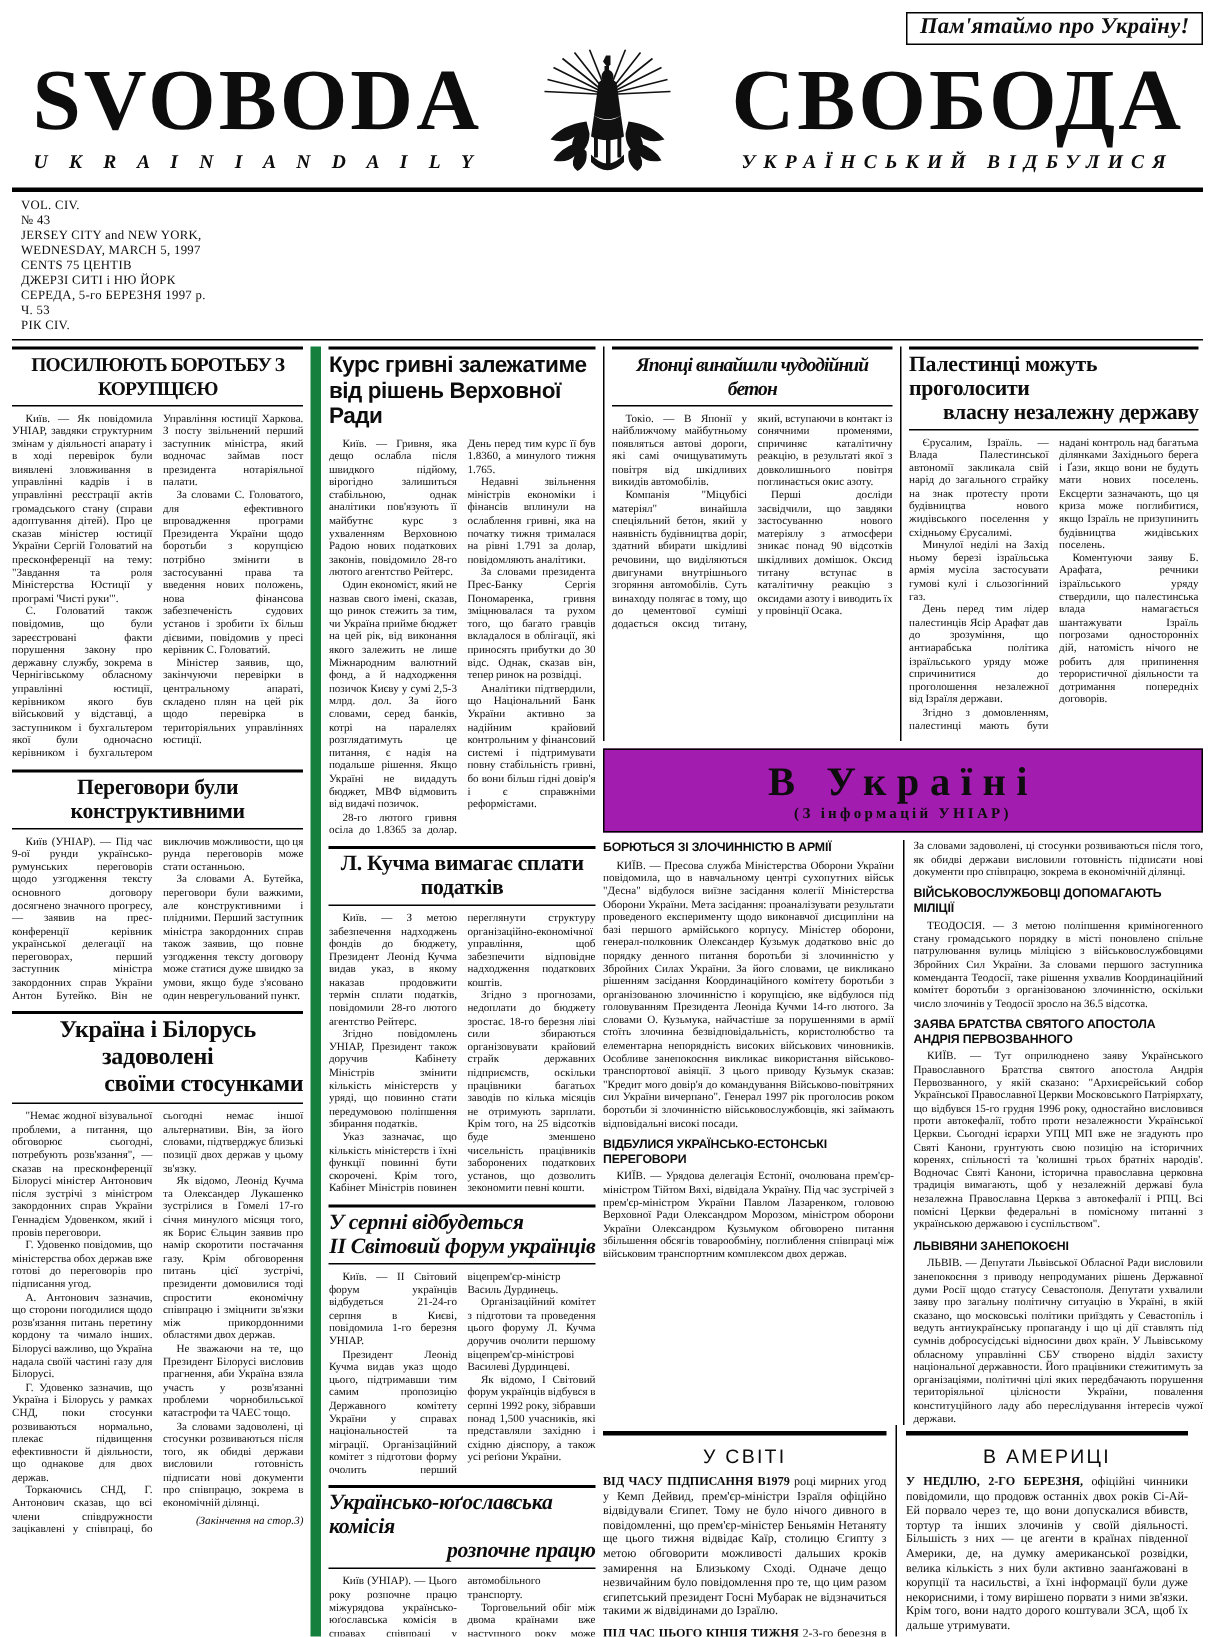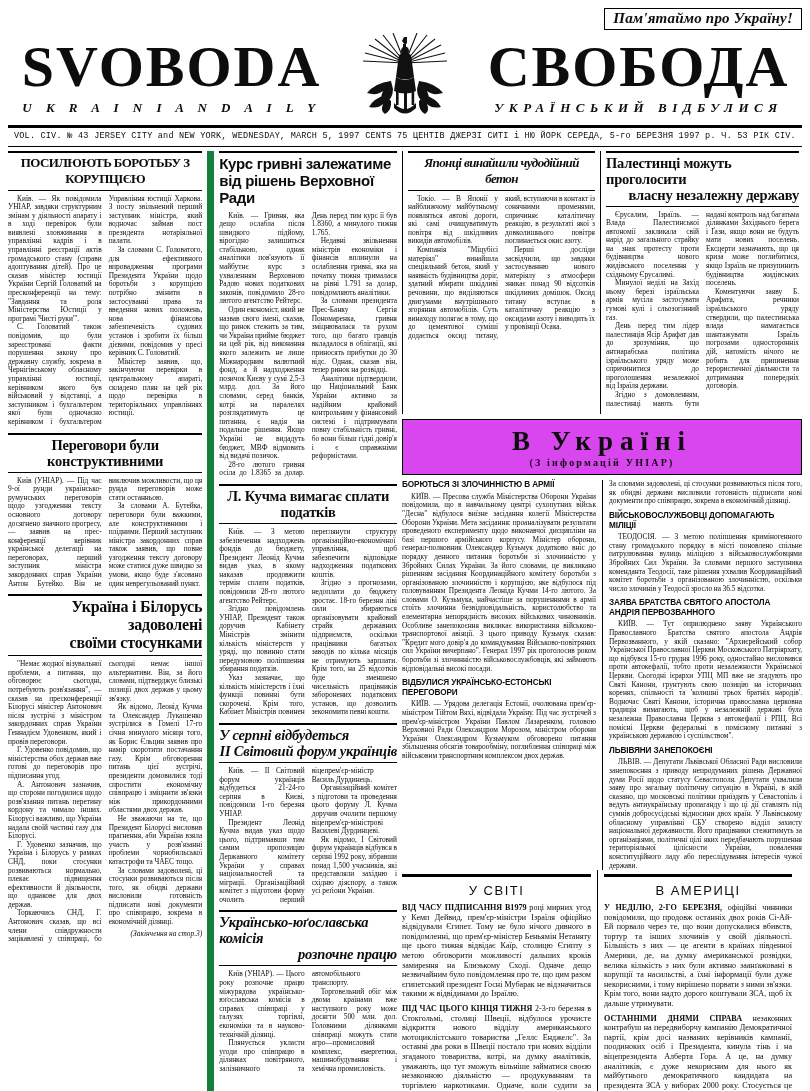--- a/index.html
+++ b/index.html
@@ -31,22 +31,22 @@
     font-family:"Liberation Serif", serif;font-style:italic;font-weight:bold;
     font-size:13px;letter-spacing:5.5px;margin-top:4px;
   }
   .mh-emblem{width:118px;height:88px;flex:0 0 118px;display:flex;align-items:center;justify-content:center;}
 
   
   .rule-thick{border-top:3px solid #000;margin-top:5px;}
   .rule-thin{border-top:1px solid #000;margin-top:1.5px;}
   .folio{
     display:flex;align-items:flex-start;justify-content:space-between;
-    font-family:Liberation Mono, monospace;font-size:8.5px;
-    letter-spacing:.2px;padding:3px 6px 3px 6px;
+    font-family:Liberation Serif, serif;font-size:8.5px;
+    letter-spacing:.2px;padding:3px 6px 3px 6px;flex-direction:column;
   }
   .folio span{white-space:nowrap;}
 
   
   .grid{display:flex;margin-top:4px;height:940px;}
   .col{box-sizing:border-box;}
   .c1{width:205px;padding-right:5px;}
   .c2{width:200px;padding:0 5px;border-left:7px solid #15803d;}
   .c3{width:198px;padding:0 5px;border-left:1px solid #000;}
   .c4{width:199px;padding-left:5px;border-left:1px solid #000;}
@@ -56,35 +56,35 @@
   .hl-box{border-top:2.5px solid #000;border-bottom:1.5px solid #000;padding:2px 0 3px 0;margin-bottom:4px;}
   .hl-top{border-top:2.5px solid #000;padding-top:2px;}
   h2.hl{
     margin:0;text-align:center;
     font-family:"Liberation Serif", serif;font-weight:bold;
     font-size:14.5px;line-height:16px;letter-spacing:-.2px;
   }
   h2.hl.cond{font-size:13px;letter-spacing:-.6px;}
   h2.hl.sans{font-family:"Liberation Sans", sans-serif;font-weight:bold;font-size:15px;line-height:17px;letter-spacing:-.3px;}
   h2.hl.ital{font-style:italic;}
-  h2.hl.big{font-size:16px;line-height:18px;text-align:right;}
+  h2.hl.big{font-size:16px;line-height:18px;}
 
   .twocol{column-count:2;column-gap:7px;column-rule:0;}
   p.b{
     margin:0;text-align:justify;
     font-family:"Liberation Serif", serif;
     font-size:7.4px;line-height:8.6px;text-indent:9px;
     hyphens:auto;-webkit-hyphens:auto;
     word-spacing:-0.2px;
   }
 
   
   .ukr-banner{
     border:1.5px solid #000;margin:5px 0 5px 0;padding:7px 0 6px 0;text-align:center;
-    background:#d946ef;
+    background:#a21caf;
   }
   .ukr-banner .t{
     font-family:"Liberation Serif", serif;font-weight:bold;
     font-size:27px;line-height:28px;letter-spacing:7px;
   }
   .ukr-banner .s{
     font-family:"Liberation Serif", serif;font-weight:bold;
     font-size:10px;letter-spacing:2.2px;margin-top:2px;
   }
 

